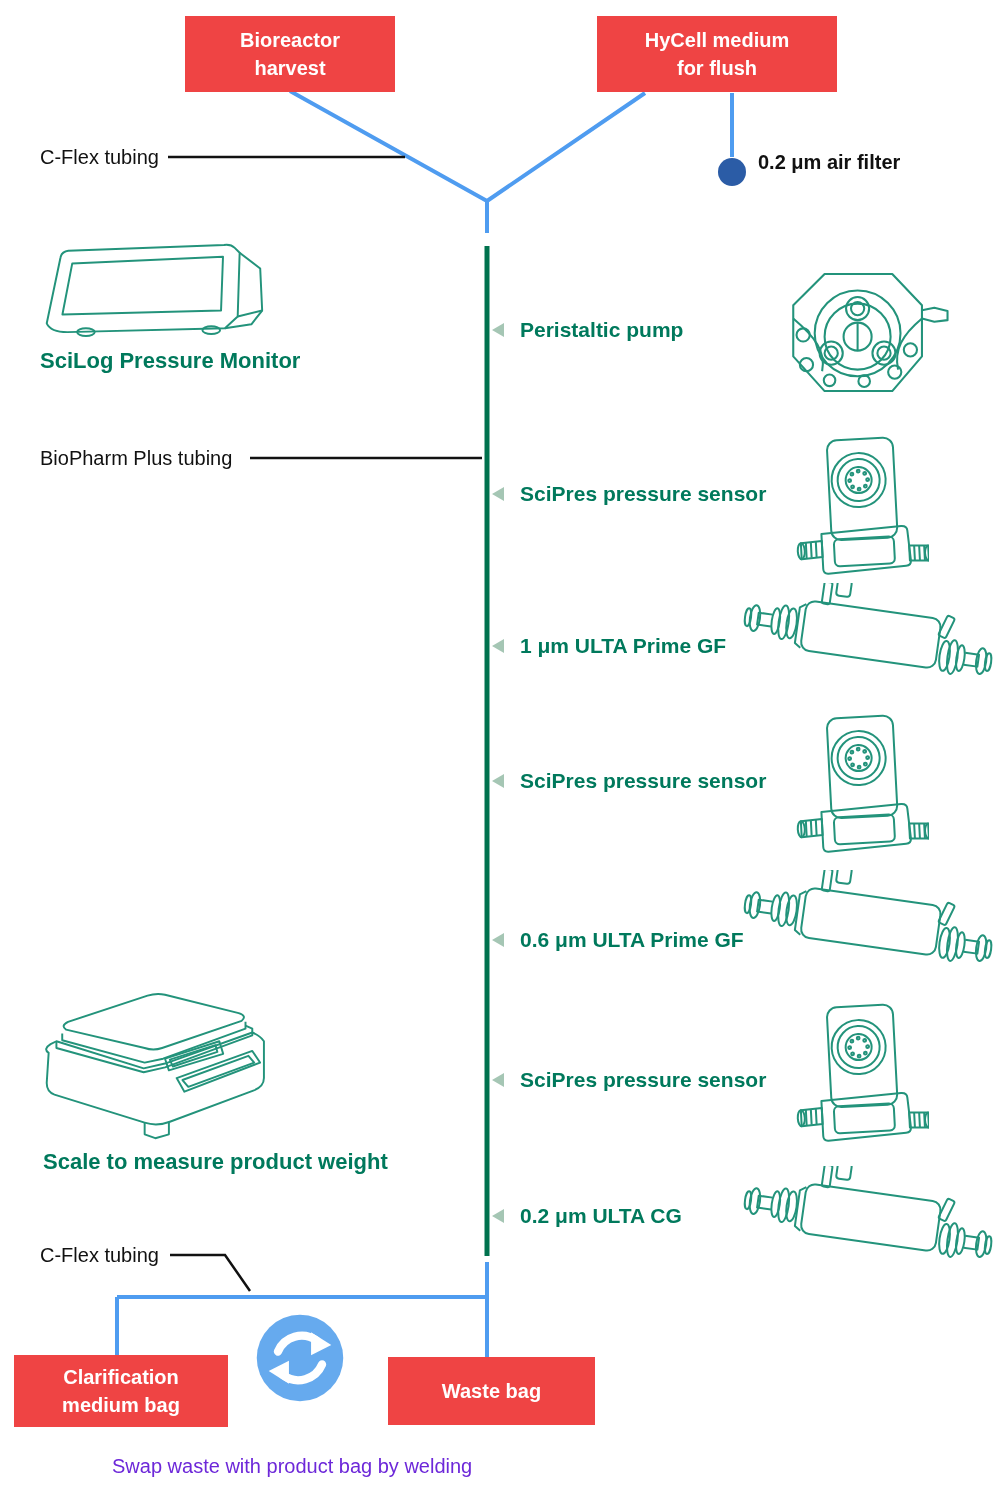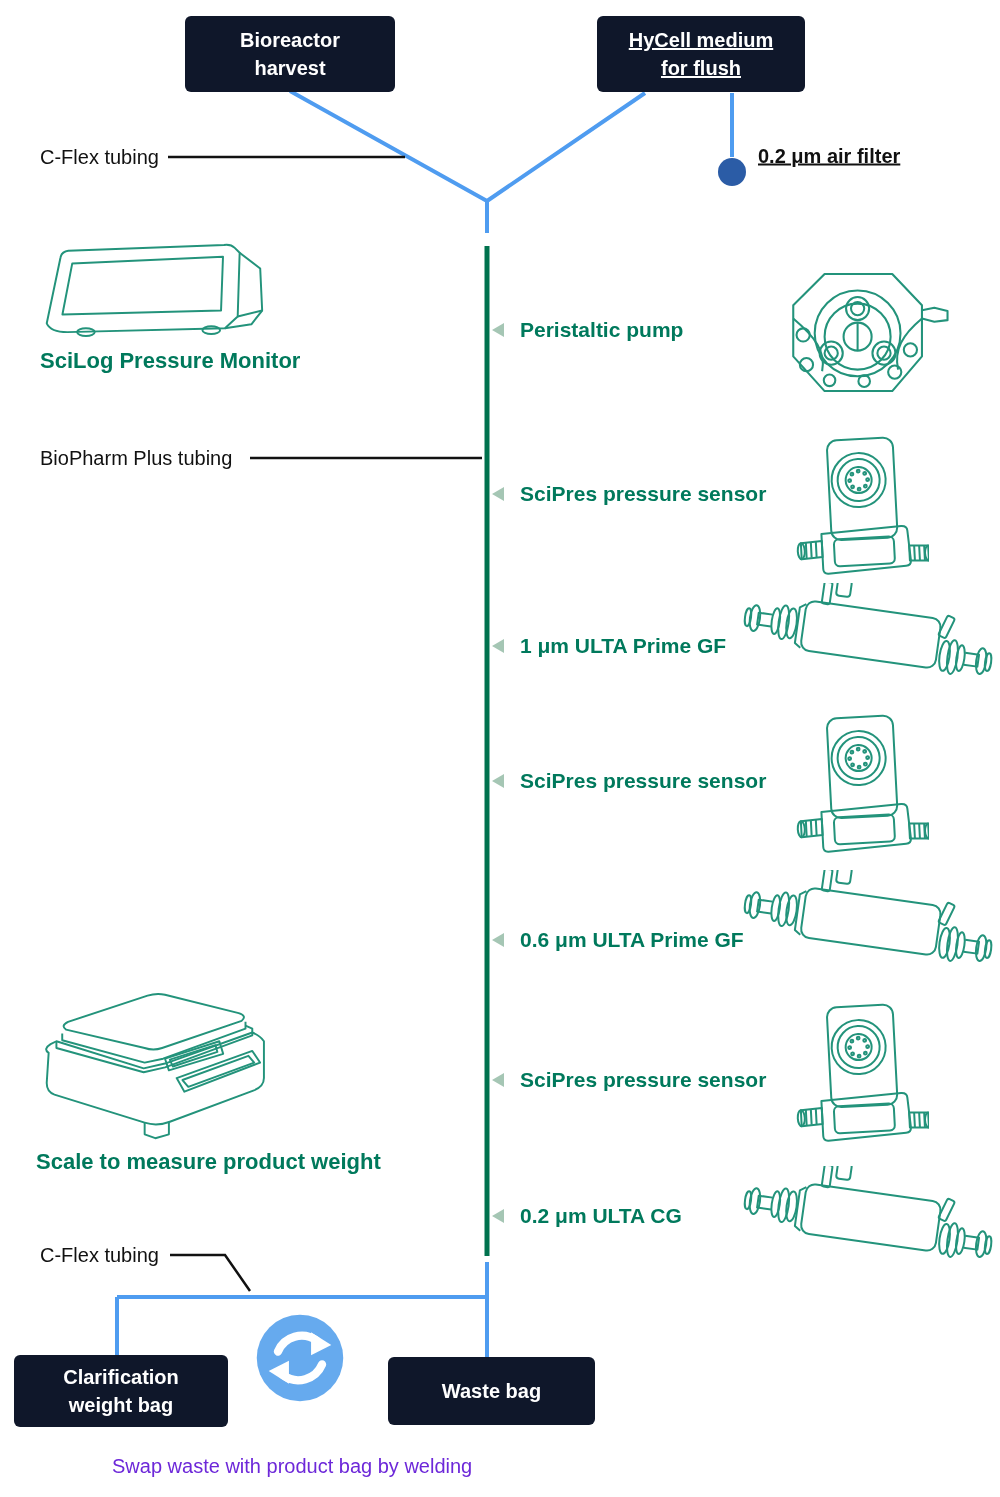--- a/index.html
+++ b/index.html
@@ -3,21 +3,21 @@
 <meta charset="utf-8">
 <style>
   html,body{margin:0;padding:0;background:#ffffff;}
   #canvas{
     position:relative;width:1000px;height:1497px;background:#ffffff;overflow:hidden;
     font-family:"Liberation Sans",sans-serif;color:#111;
   }
   .abs{position:absolute;}
   .vcenter{transform:translateY(-50%);}
   .bluebox{
-    background:#0f172a;color:#fff;border-radius:6px;
+    background:#ef4444;color:#fff;border-radius:0;
     display:flex;align-items:center;justify-content:center;
     font-weight:bold;font-size:20px;line-height:1.4;text-align:center;
     white-space:pre-line;
   }
   .black-label{font-size:20px;color:#111;white-space:nowrap;}
   .green-caption{font-size:22px;font-weight:bold;color:#00795c;white-space:nowrap;}
   .flow-label{display:flex;align-items:center;gap:16px;white-space:nowrap;}
   .flow-label .txt{font-size:21px;font-weight:bold;color:#00795c;}
   .tri{
     width:0;height:0;border-top:7px solid transparent;border-bottom:7px solid transparent;
@@ -150,38 +150,38 @@
       <path d="M487,1262 L487,1358 M487,1297 L117,1297 M117,1297 L117,1355" stroke="#4f9cf0" stroke-width="4"></path>
       <path d="M168,157 L405,157" stroke="#111" stroke-width="2.5"></path>
       <path d="M250,458 L482,458" stroke="#111" stroke-width="2.5"></path>
       <path d="M170,1255 L225,1255 L250,1291" stroke="#111" stroke-width="2.5"></path>
       <circle cx="732" cy="172" r="14" fill="#2b5ca6"></circle>
     </g>
   </svg>
 
   <div class="abs bluebox" style="left:185px;top:16px;width:210px;height:76px;">Bioreactor
 harvest</div>
-  <div class="abs bluebox" style="left:597px;top:16px;width:208px;height:76px;text-decoration:underline;">HyCell medium
+  <div class="abs bluebox" style="left:597px;top:16px;width:240px;height:76px;">HyCell medium
 for flush</div>
 
-  <div class="abs air-label vcenter" style="left:758px;top:156px;text-decoration:underline;">0.2 μm air filter</div>
+  <div class="abs air-label vcenter" style="left:758px;top:162px;">0.2 μm air filter</div>
 
   <div class="abs black-label vcenter" style="left:40px;top:157px;">C-Flex tubing</div>
 
   <svg class="abs" style="left:35px;top:240px;" width="235" height="100">
       <use href="#sym-monitor"></use>
     </svg>
   <div class="abs green-caption vcenter" style="left:40px;top:361px;">SciLog Pressure Monitor</div>
 
   <div class="abs black-label vcenter" style="left:40px;top:458px;">BioPharm Plus tubing</div>
 
   <svg class="abs" style="left:32px;top:985px;" width="235" height="160">
       <use href="#sym-scale"></use>
     </svg>
-  <div class="abs green-caption vcenter" style="left:36px;top:1162px;">Scale to measure product weight</div>
+  <div class="abs green-caption vcenter" style="left:43px;top:1162px;">Scale to measure product weight</div>
 
   <div class="abs black-label vcenter" style="left:40px;top:1255px;">C-Flex tubing</div>
 
   <div class="abs flow-label vcenter" style="left:492px;top:330px;">
     <span class="tri"></span>
     <span class="txt">Peristaltic pump</span>
   </div>
   <div class="abs flow-label vcenter" style="left:492px;top:494px;">
     <span class="tri"></span>
     <span class="txt">SciPres pressure sensor</span>
@@ -223,21 +223,21 @@
       <use href="#sym-filter"></use>
     </svg>
   <svg class="abs" style="left:794px;top:1003px;" width="135" height="140">
       <use href="#sym-sensor"></use>
     </svg>
   <svg class="abs" style="left:740px;top:1166px;" width="255" height="115">
       <use href="#sym-filter"></use>
     </svg>
 
   <div class="abs bluebox" style="left:14px;top:1355px;width:214px;height:72px;">Clarification
-weight bag</div>
+medium bag</div>
   <svg class="abs" style="left:254px;top:1312px;" width="92" height="92">
       <use href="#sym-swap"></use>
     </svg>
   <div class="abs bluebox" style="left:388px;top:1357px;width:207px;height:68px;">Waste bag</div>
 
   <div class="abs caption vcenter" style="left:112px;top:1466px;">Swap waste with product bag by welding</div>
 
 </div>
 
 </body></html>

